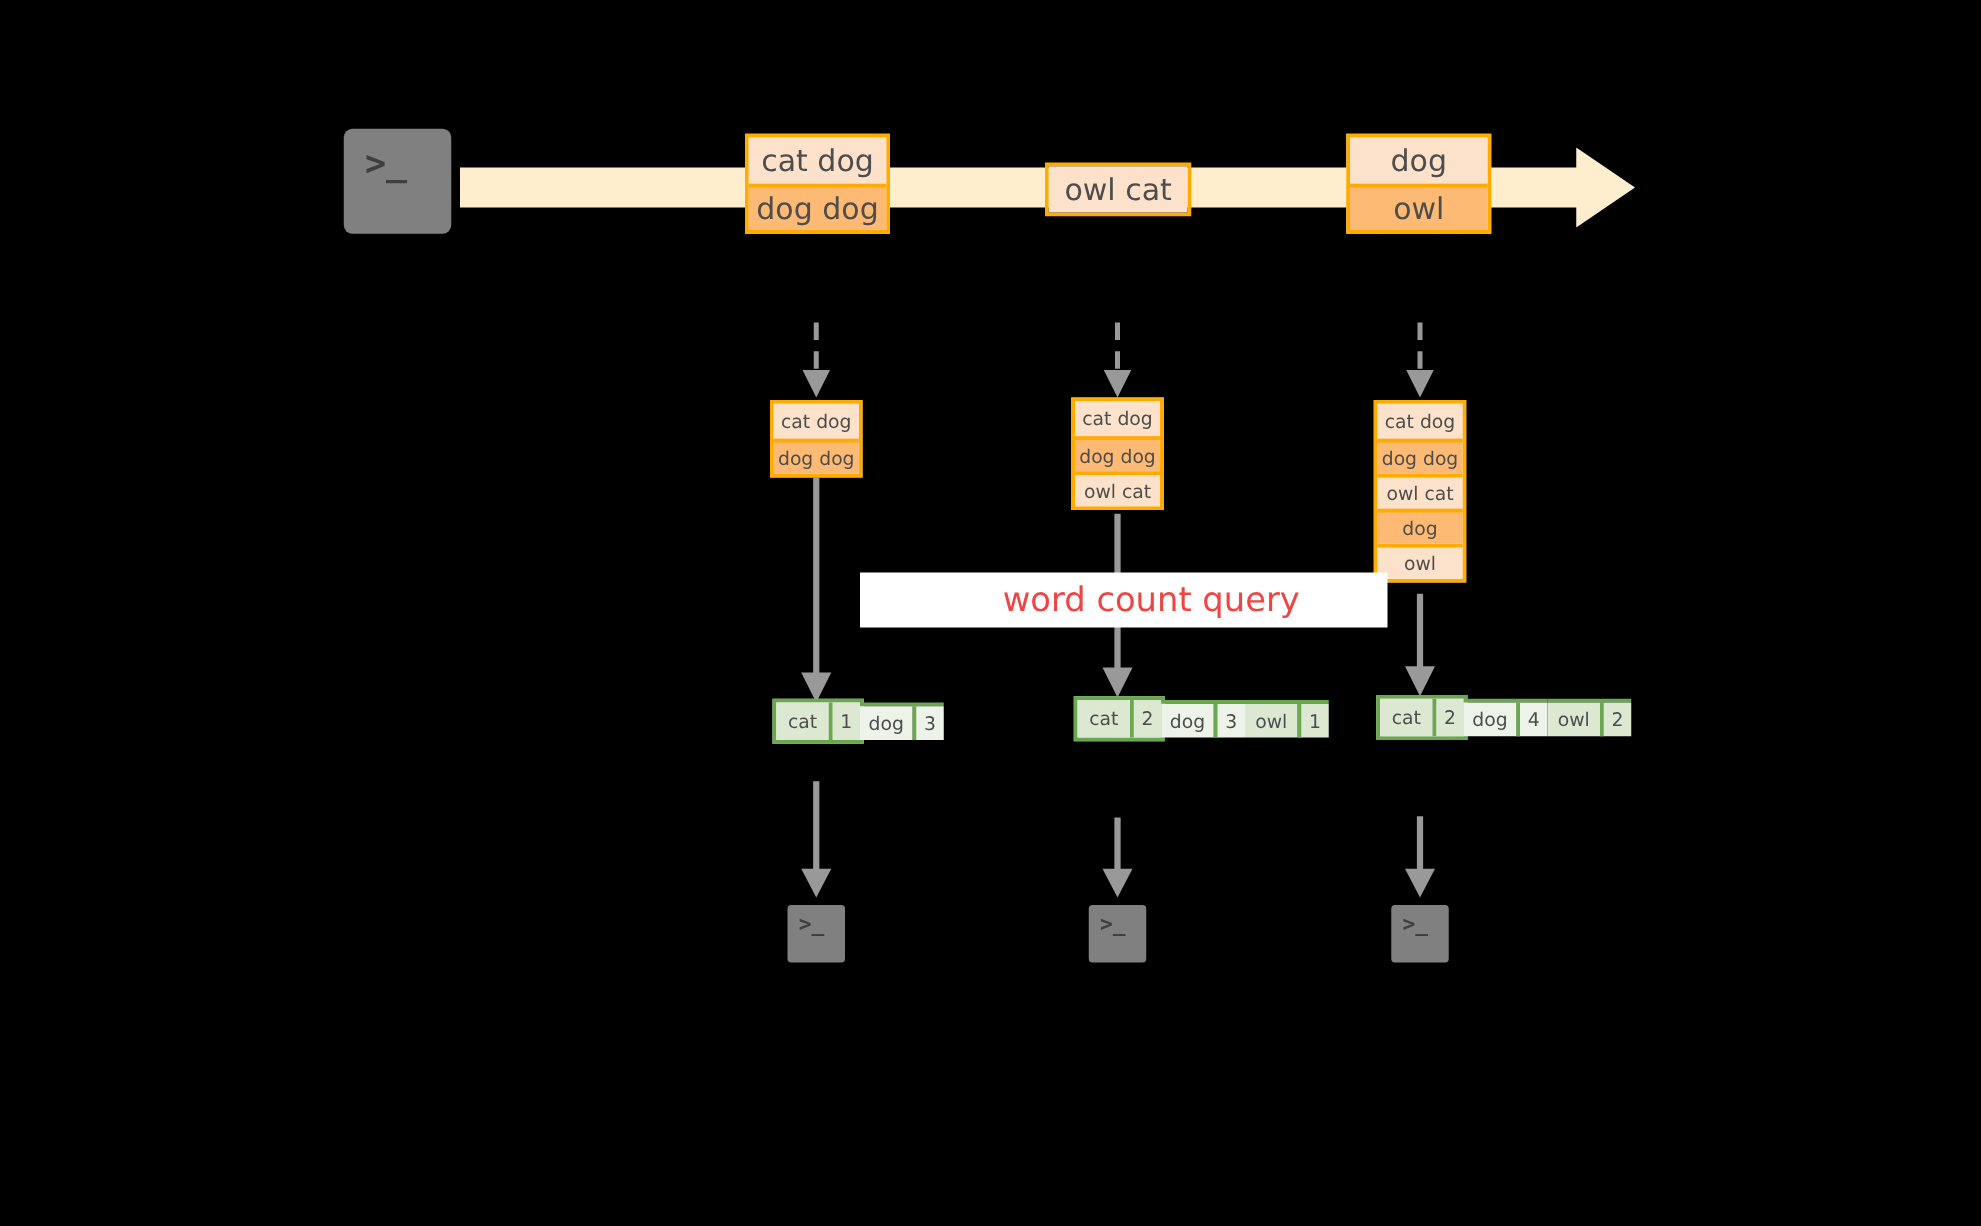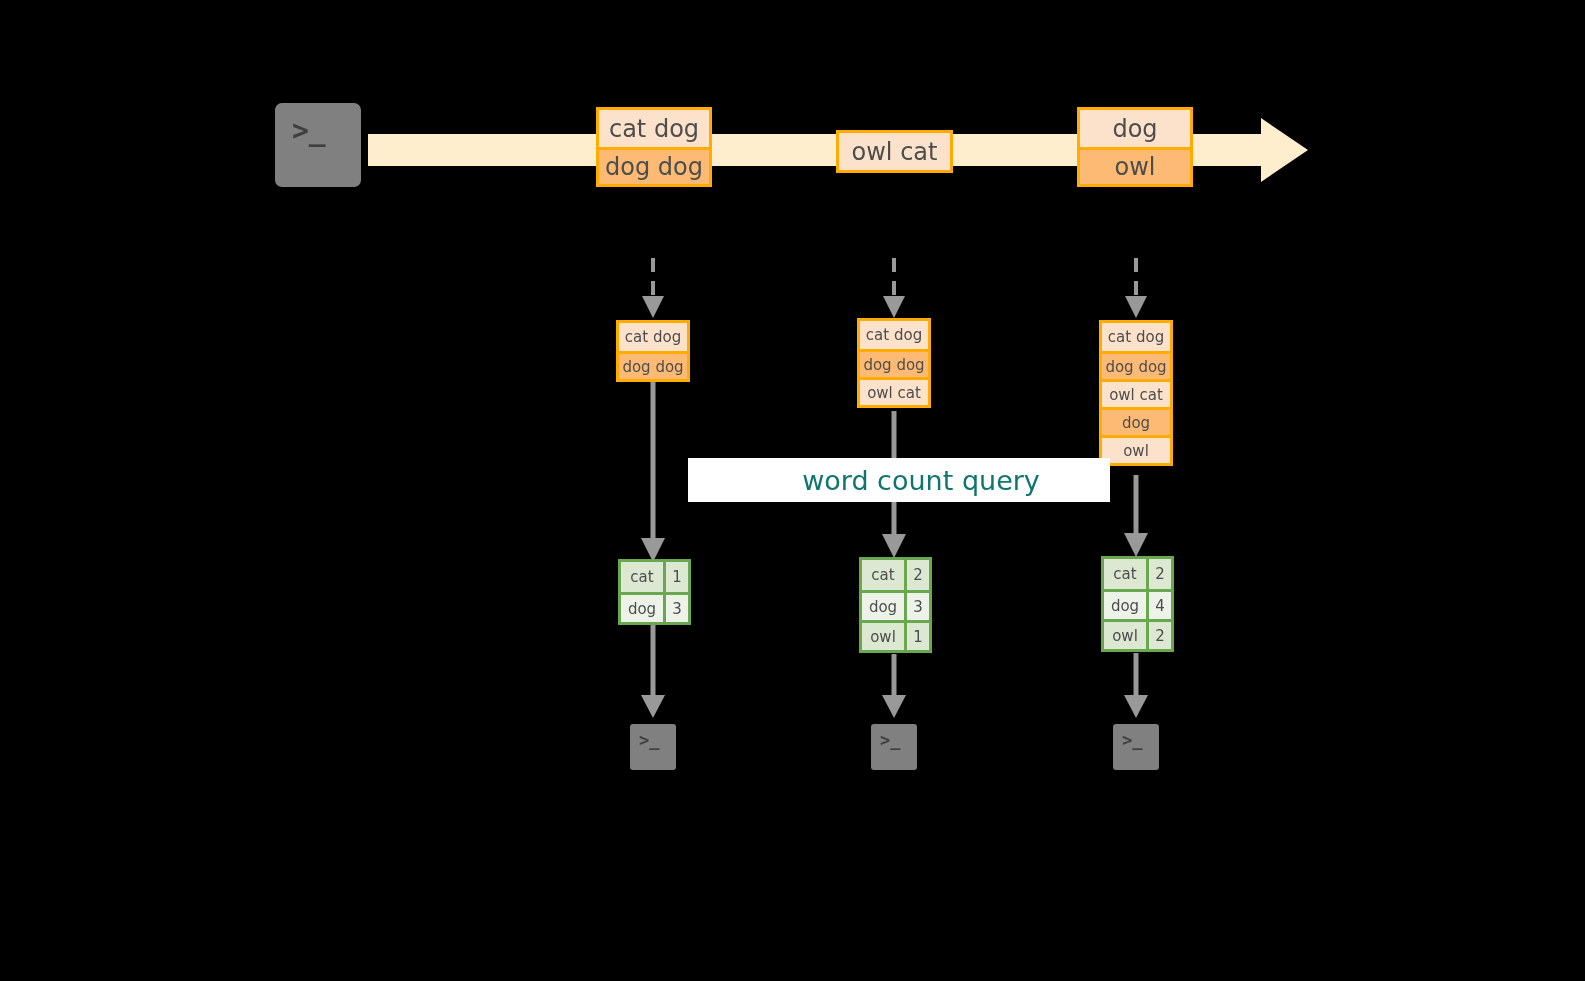--- a/index.html
+++ b/index.html
@@ -66,21 +66,21 @@
   
   .obox.big .row{height:37px;font-size:24px;}
   
   .obox.sm .row{height:28px;font-size:15px;}
 
   
   .gbox{
     position:absolute;
     box-sizing:border-box;
     border:3px solid #6aa84f;
-    display:flex;flex-direction:column;
+    display:flex;flex-direction:row;
     background:#eaf1e3;
   }
   .gbox .grow{
     box-sizing:border-box;
     display:flex;height:30px;
   }
   .gbox .grow + .grow{border-top:3px solid #6aa84f;}
   .gbox .gcell{
     box-sizing:border-box;
     display:flex;align-items:center;justify-content:center;
@@ -95,21 +95,21 @@
   .conn{position:absolute;}
   .conn svg{display:block;overflow:visible;}
 
   
   .query-band{
     position:absolute;left:688px;top:458px;width:422px;height:44px;
     background:#ffffff;
     display:flex;align-items:center;justify-content:center;
   }
   .query-band span{
-    font-size:27px;color:#0f766e;white-space:nowrap;
+    font-size:27px;color:#ef4444;white-space:nowrap;
     padding-left:44px;
   }
 </style>
 </head>
 <body>
 
 <div id="stage">
 
   <div class="term big">
     <div class="hatch"></div>

